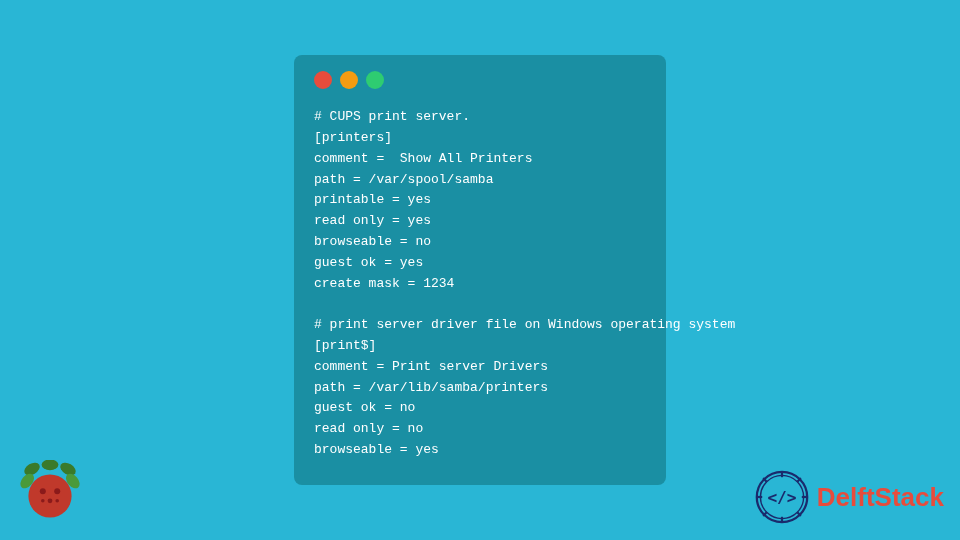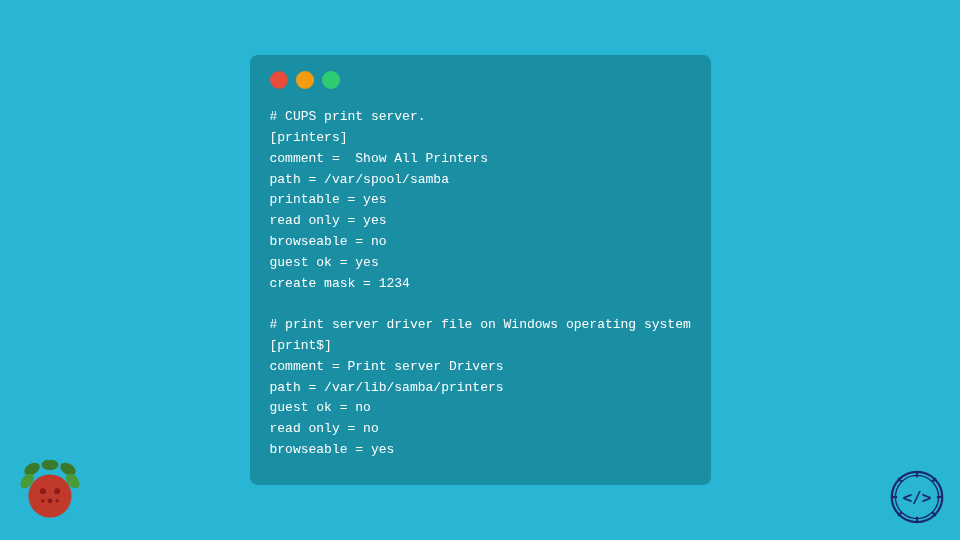--- a/index.html
+++ b/index.html
@@ -12,21 +12,21 @@
       align-items: center;
       justify-content: center;
       font-family: Arial, sans-serif;
       position: relative;
       overflow: hidden;
     }
 
     .terminal-window {
       background-color: #1a8fa3;
       border-radius: 8px;
-      width: 461px;
+      width: 372px;
       padding: 16px 20px 24px 20px;
       position: relative;
     }
 
     .title-bar {
       display: flex;
       gap: 8px;
       margin-bottom: 18px;
     }
 
@@ -142,13 +142,16 @@
       <line x1="30" y1="2" x2="30" y2="8"></line>
       <line x1="30" y1="52" x2="30" y2="58"></line>
       <line x1="2" y1="30" x2="8" y2="30"></line>
       <line x1="52" y1="30" x2="58" y2="30"></line>
       <line x1="9" y1="9" x2="13" y2="13"></line>
       <line x1="47" y1="47" x2="51" y2="51"></line>
       <line x1="51" y1="9" x2="47" y2="13"></line>
       <line x1="9" y1="51" x2="13" y2="47"></line>
     </g>
   </svg>
+  <div class="delft-text">
+    <span>Delft</span><span style="color:#e74c3c">Stack</span>
+  </div>
 </div>
 
 </body></html>

